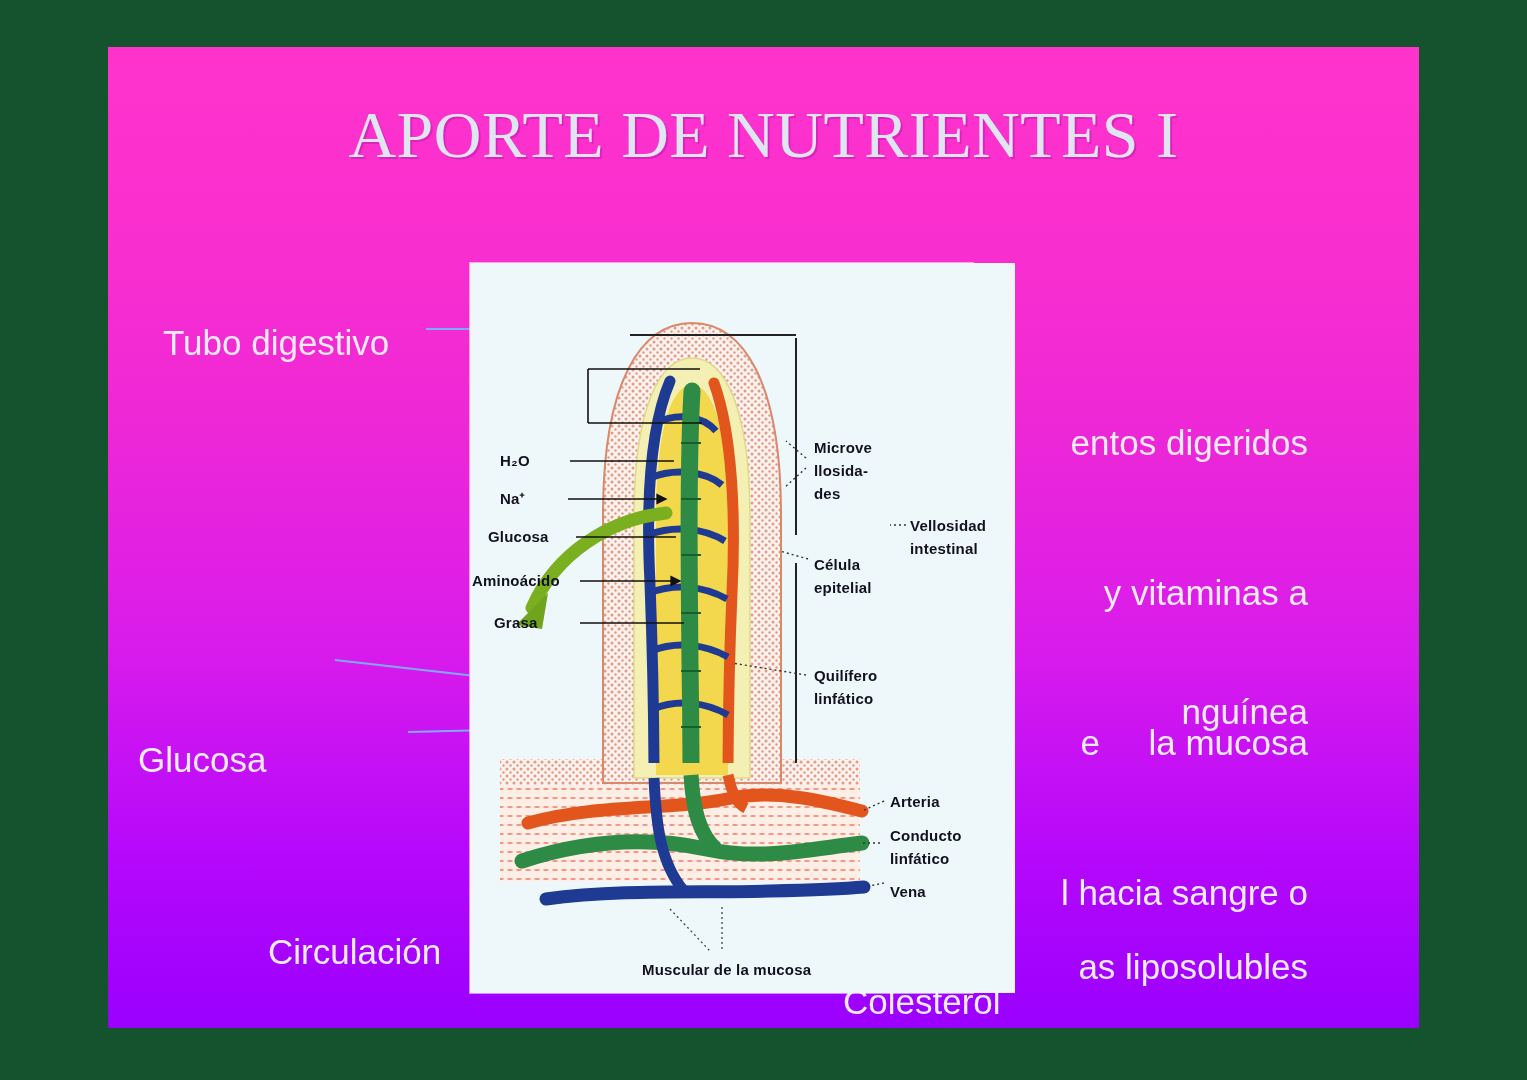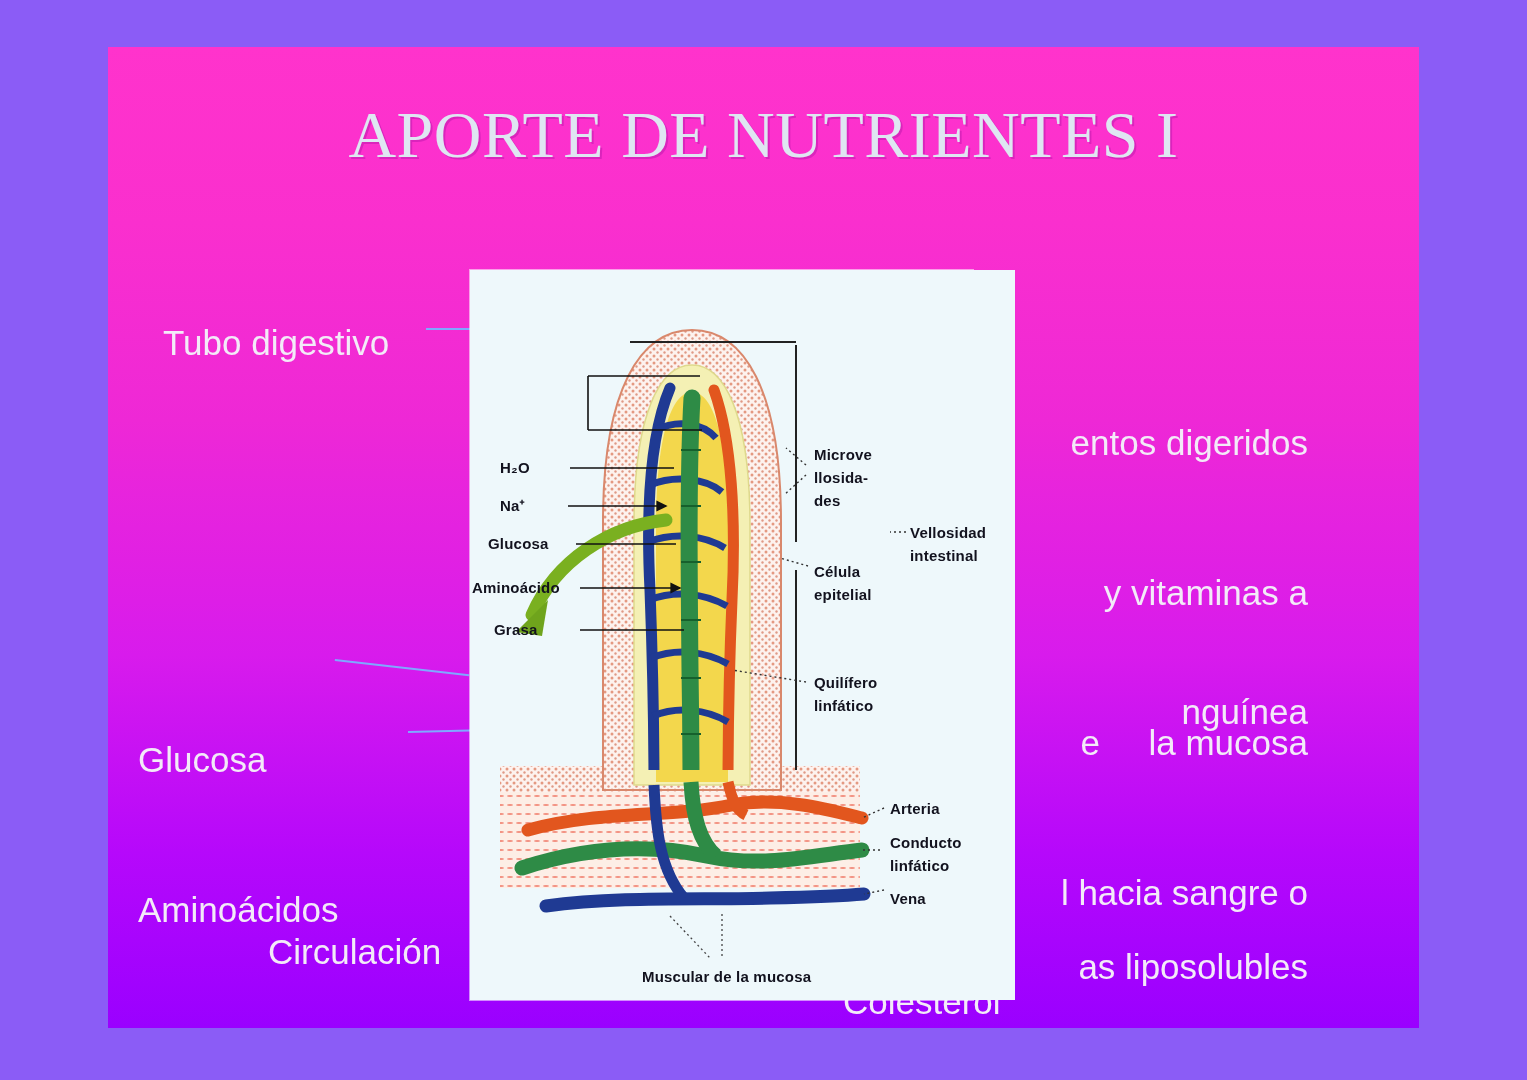--- a/index.html
+++ b/index.html
@@ -1,18 +1,18 @@
 <!DOCTYPE html>
 <html><head>
 <meta charset="utf-8">
 <style>
   html,body{margin:0;padding:0;background:#ffffff;}
   body{width:1527px;height:1080px;overflow:hidden;font-family:"Liberation Serif",serif;}
 
-  #stage{position:relative;width:1527px;height:1080px;background:#8b5cf6;}
+  #stage{position:relative;width:1527px;height:1080px;background:#14532d;}
 
   
   #slide{
     position:absolute;left:108px;top:47px;width:1311px;height:981px;
     background:linear-gradient(to bottom,#ff33cc 0%,#fa2fce 18%,#ee28d6 38%,#d81bec 62%,#b608fb 82%,#9a00ff 100%);
     overflow:hidden;
   }
 
   
   #title{
@@ -37,21 +37,21 @@
   .blk-right-mid{left:560px;top:640px;text-align:right;width:640px;}
   .blk-right-low{left:560px;top:795px;text-align:right;width:640px;}
   .blk-left-low{left:160px;top:880px;}
   .blk-colesterol{left:735px;top:930px;}
 
   
   .lead{position:absolute;background:#7fa8ff;height:2px;transform-origin:0 0;}
 
   
   #panel{
-    position:absolute;left:362px;top:223px;width:503px;height:730px;
+    position:absolute;left:362px;top:216px;width:503px;height:730px;
     background:#eef8fb;
     box-shadow:0 0 0 1px rgba(255,255,255,.55);
   }
   #panel svg{display:block;}
   .dlab{
     font-family:"Liberation Sans",sans-serif;
     font-size:15px;fill:#12121e;font-weight:600;
     letter-spacing:.2px;
   }
 </style>
@@ -70,21 +70,20 @@
     <div class="txt blk-right-top">
       <div>entos digeridos</div>
       <div>y vitaminas a</div>
       <div>e     la mucosa</div>
       <div>l hacia sangre o</div>
       <div>linfa</div>
     </div>
 
     <div class="txt blk-left-mid">
       <div>Glucosa</div>
-      <div>Aminoácidos</div>
       
     </div>
 
     <div class="lead" style="left:227px;top:612px;width:135px;transform:rotate(6.5deg);"></div>
     <div class="lead" style="left:300px;top:684px;width:62px;transform:rotate(-1.5deg);"></div>
 
     <div class="txt blk-right-mid">nguínea</div>
 
     <div class="txt blk-right-low">
       <div>as liposolubles</div>

